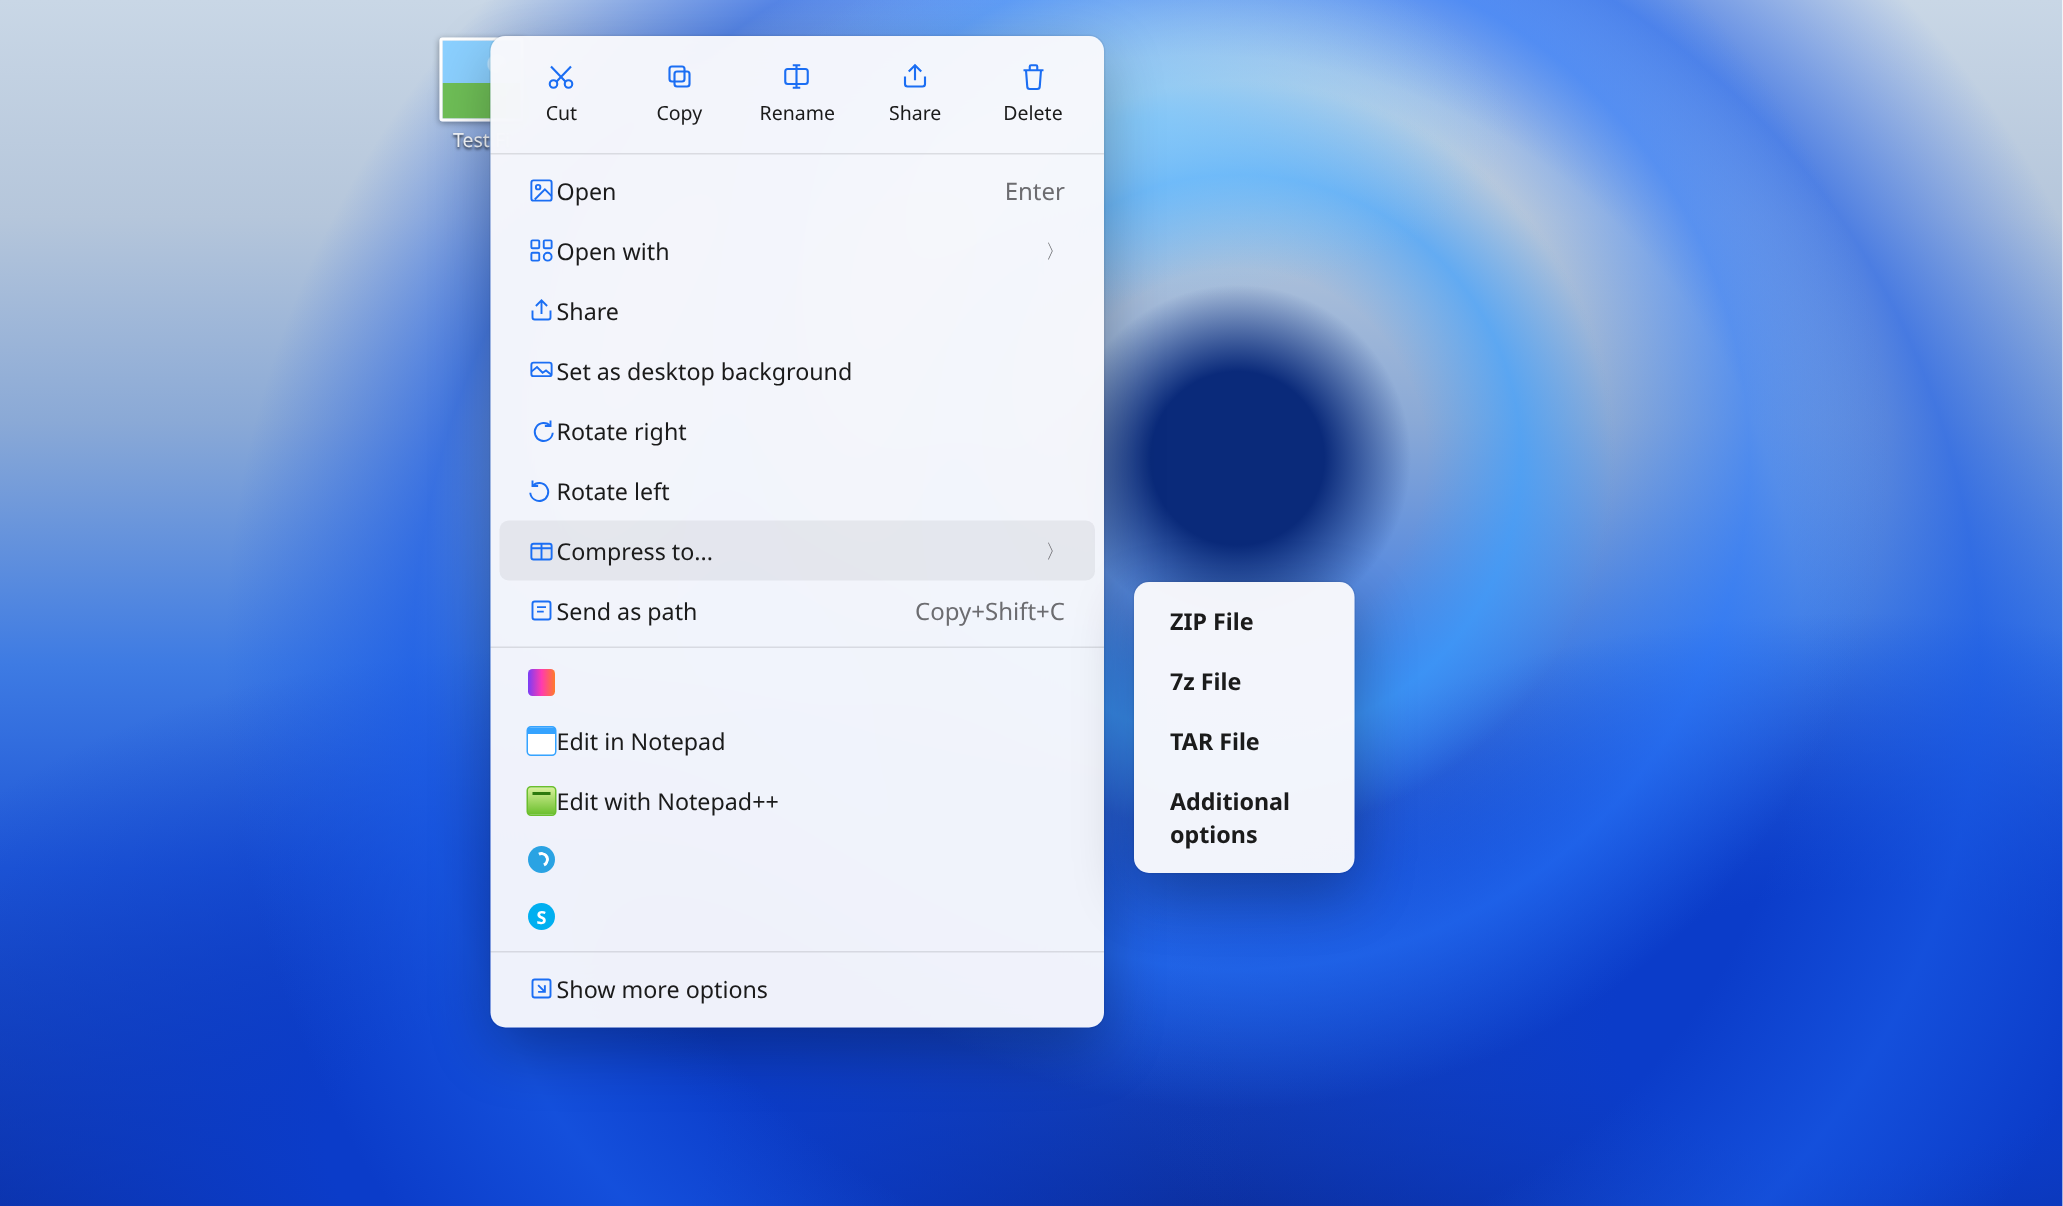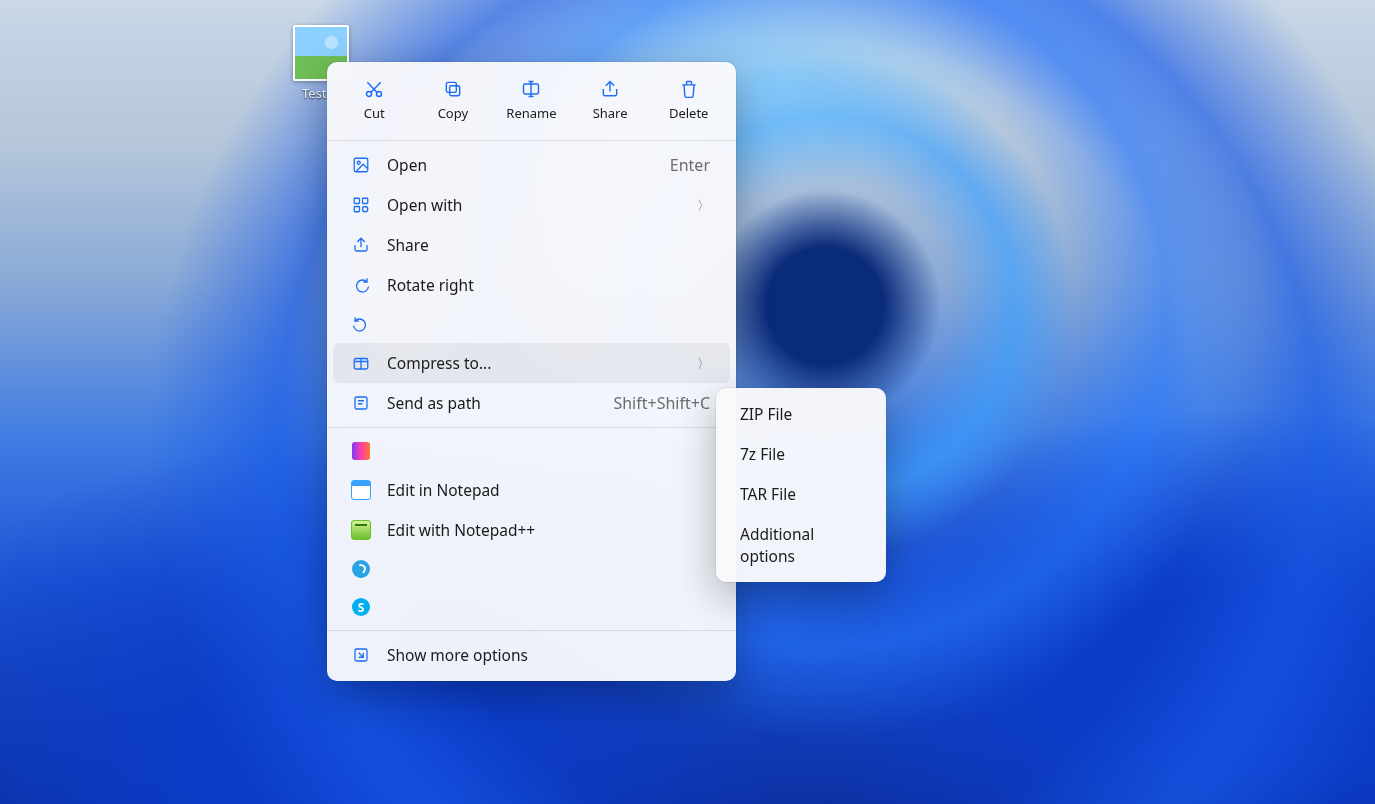--- a/index.html
+++ b/index.html
@@ -25,50 +25,50 @@
       linear-gradient(180deg,#8bd0ff 0 55%, #6fbf57 55% 100%);
   }
   .desktop-icon span{color:#f4f7fb;font-size:13px;text-shadow:0 1px 2px rgba(0,0,0,.8);text-align:center;}
 
   
   .menu{
     position:absolute;left:327px;top:24px;width:409px;border-radius:10px;
     background:rgba(249,249,252,.96);backdrop-filter:blur(20px);
     box-shadow:0 14px 40px rgba(0,0,0,.28),0 0 0 1px rgba(0,0,0,.06);
     padding:6px 0 6px 0;
-    margin-top:38px;
   }
   .toolbar{display:flex;justify-content:space-around;padding:6px 8px 10px 8px;}
   .tbtn{display:flex;flex-direction:column;align-items:center;gap:4px;min-width:62px;padding:4px 2px;border-radius:6px;cursor:default;}
   .tbtn .ic{width:22px;height:22px;display:flex;align-items:center;justify-content:center;color:#1b6ef3;}
   .tbtn .lbl{font-size:13px;color:#1b1b1b;}
   hr.sep{border:none;border-top:1px solid rgba(0,0,0,.1);margin:4px 0;}
-  .item{display:flex;align-items:center;gap:16px;padding:9px 20px 9px 18px;font-size:15.5px;color:#1b1b1b;border-radius:6px;margin:0 6px;}
+  .item{display:flex;align-items:center;padding:9px 20px 9px 18px;font-size:15.5px;color:#1b1b1b;border-radius:6px;margin:0 6px;}
   .item.hover{background:rgba(0,0,0,.055);}
   .item .mi{width:20px;height:20px;flex:none;display:flex;align-items:center;justify-content:center;color:#1b6ef3;}
   .item .txt{flex:1;}
   .item .hint{font-size:16px;color:#6c6c70;}
   .item .chev{color:#6c6c70;font-size:13px;}
 
   
   .sq{width:18px;height:18px;border-radius:3px;}
   .clipchamp{background:linear-gradient(90deg,#7a3cf6,#ff3bb0,#ff7a2a);}
   .notepad{background:linear-gradient(180deg,#35a3ff 0 25%, #fff 25% 100%);border:1px solid #35a3ff;}
   .npp{background:linear-gradient(180deg,#d7f09a,#6bbf2d);border:1px solid #6bbf2d;position:relative;}
   .npp::after{content:"";position:absolute;inset:3px 3px 3px 3px;border-top:2px solid #2d7a0f;}
   .quickshare{width:18px;height:18px;border-radius:50%;background:#2aa3e3;position:relative;}
   .quickshare::after{content:"";position:absolute;inset:4px;border:2px solid #fff;border-left-color:transparent;border-bottom-color:transparent;border-radius:50%;transform:rotate(20deg);}
   .skype{width:18px;height:18px;border-radius:50%;background:#00aff0;color:#fff;font-weight:700;font-size:12px;display:flex;align-items:center;justify-content:center;}
 
   
   .submenu{
-    position:absolute;left:716px;top:388px;width:170px;border-radius:10px;
+    position:absolute;left:756px;top:388px;width:147px;border-radius:10px;
     background:rgba(249,249,252,.97);
     box-shadow:0 14px 40px rgba(0,0,0,.28),0 0 0 1px rgba(0,0,0,.06);
     padding:6px 0;
+    font-weight:bold;
   }
   .subitem{padding:9px 18px;font-size:15.5px;color:#1b1b1b;border-radius:6px;margin:0 6px;}
 
   svg{display:block;}
 </style>
 </head>
 <body>
 
 <div class="desktop">
 
@@ -157,38 +157,48 @@
     <div class="item">
       <span class="mi">
         <svg width="18" height="18" viewBox="0 0 24 24" fill="none" stroke="currentColor" stroke-width="1.7">
             <path d="M4 12v6a2 2 0 0 0 2 2h12a2 2 0 0 0 2-2v-6"></path>
             <path d="M12 3v12M7 8l5-5 5 5"></path>
           </svg>
       </span>
       <span class="txt">Share</span>
     </div>
 
+    <div class="item">
+      <span class="mi">
+        <svg width="18" height="18" viewBox="0 0 24 24" fill="none" stroke="currentColor" stroke-width="1.7">
+            <rect x="3" y="5" width="18" height="12" rx="2"></rect>
+            <path d="M3 13l5-4 5 5 3-2 5 4"></path>
+          </svg>
+      </span>
+      <span class="txt">Set as desktop background</span>
+    </div>
 
     <div class="item">
       <span class="mi">
         <svg width="18" height="18" viewBox="0 0 24 24" fill="none" stroke="currentColor" stroke-width="1.7">
             <path d="M20 8A8 8 0 1 0 22 14"></path>
             <path d="M20 3v5h-5"></path>
           </svg>
       </span>
       <span class="txt">Rotate right</span>
     </div>
 
     <div class="item">
       <span class="mi">
         <svg width="18" height="18" viewBox="0 0 24 24" fill="none" stroke="currentColor" stroke-width="1.7">
             <path d="M4 8a8 8 0 1 1-2 6"></path>
             <path d="M4 3v5h5"></path>
           </svg>
       </span>
+      <span class="txt">Rotate left</span>
     </div>
 
 
     <div class="item hover">
       <span class="mi">
         <svg width="18" height="18" viewBox="0 0 24 24" fill="none" stroke="currentColor" stroke-width="1.7">
             <rect x="3" y="6" width="18" height="14" rx="2"></rect>
             <path d="M3 10h18M12 6v14"></path>
           </svg>
       </span>
@@ -197,21 +207,21 @@
     </div>
 
     <div class="item">
       <span class="mi">
         <svg width="18" height="18" viewBox="0 0 24 24" fill="none" stroke="currentColor" stroke-width="1.7">
             <rect x="4" y="4" width="16" height="16" rx="2"></rect>
             <path d="M8 9h8M8 13h6"></path>
           </svg>
       </span>
       <span class="txt">Send as path</span>
-      <span class="hint">Shift+Shift+C</span>
+      <span class="hint">Copy+Shift+C</span>
     </div>
 
 
     <hr class="sep">
 
     <div class="item">
       <span class="mi">
           <span class="sq clipchamp"></span>
         </span>
     </div>

